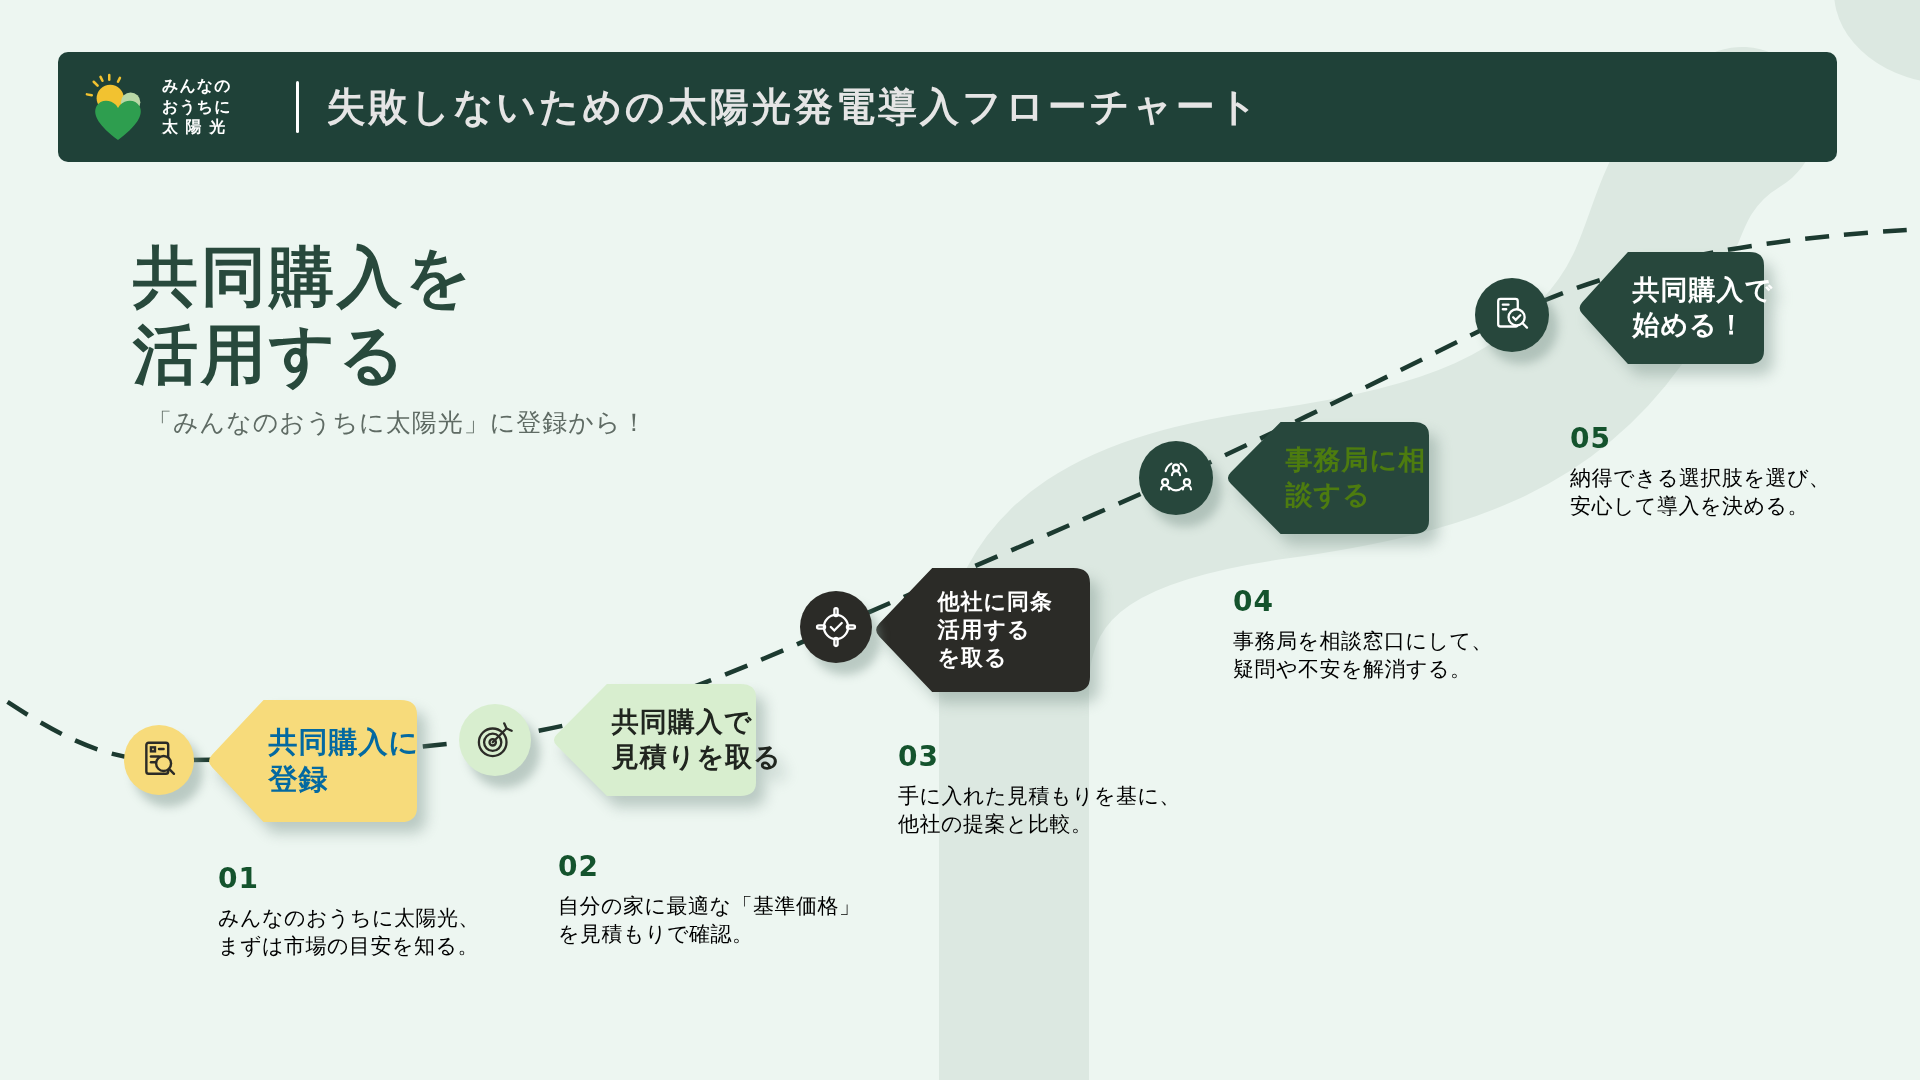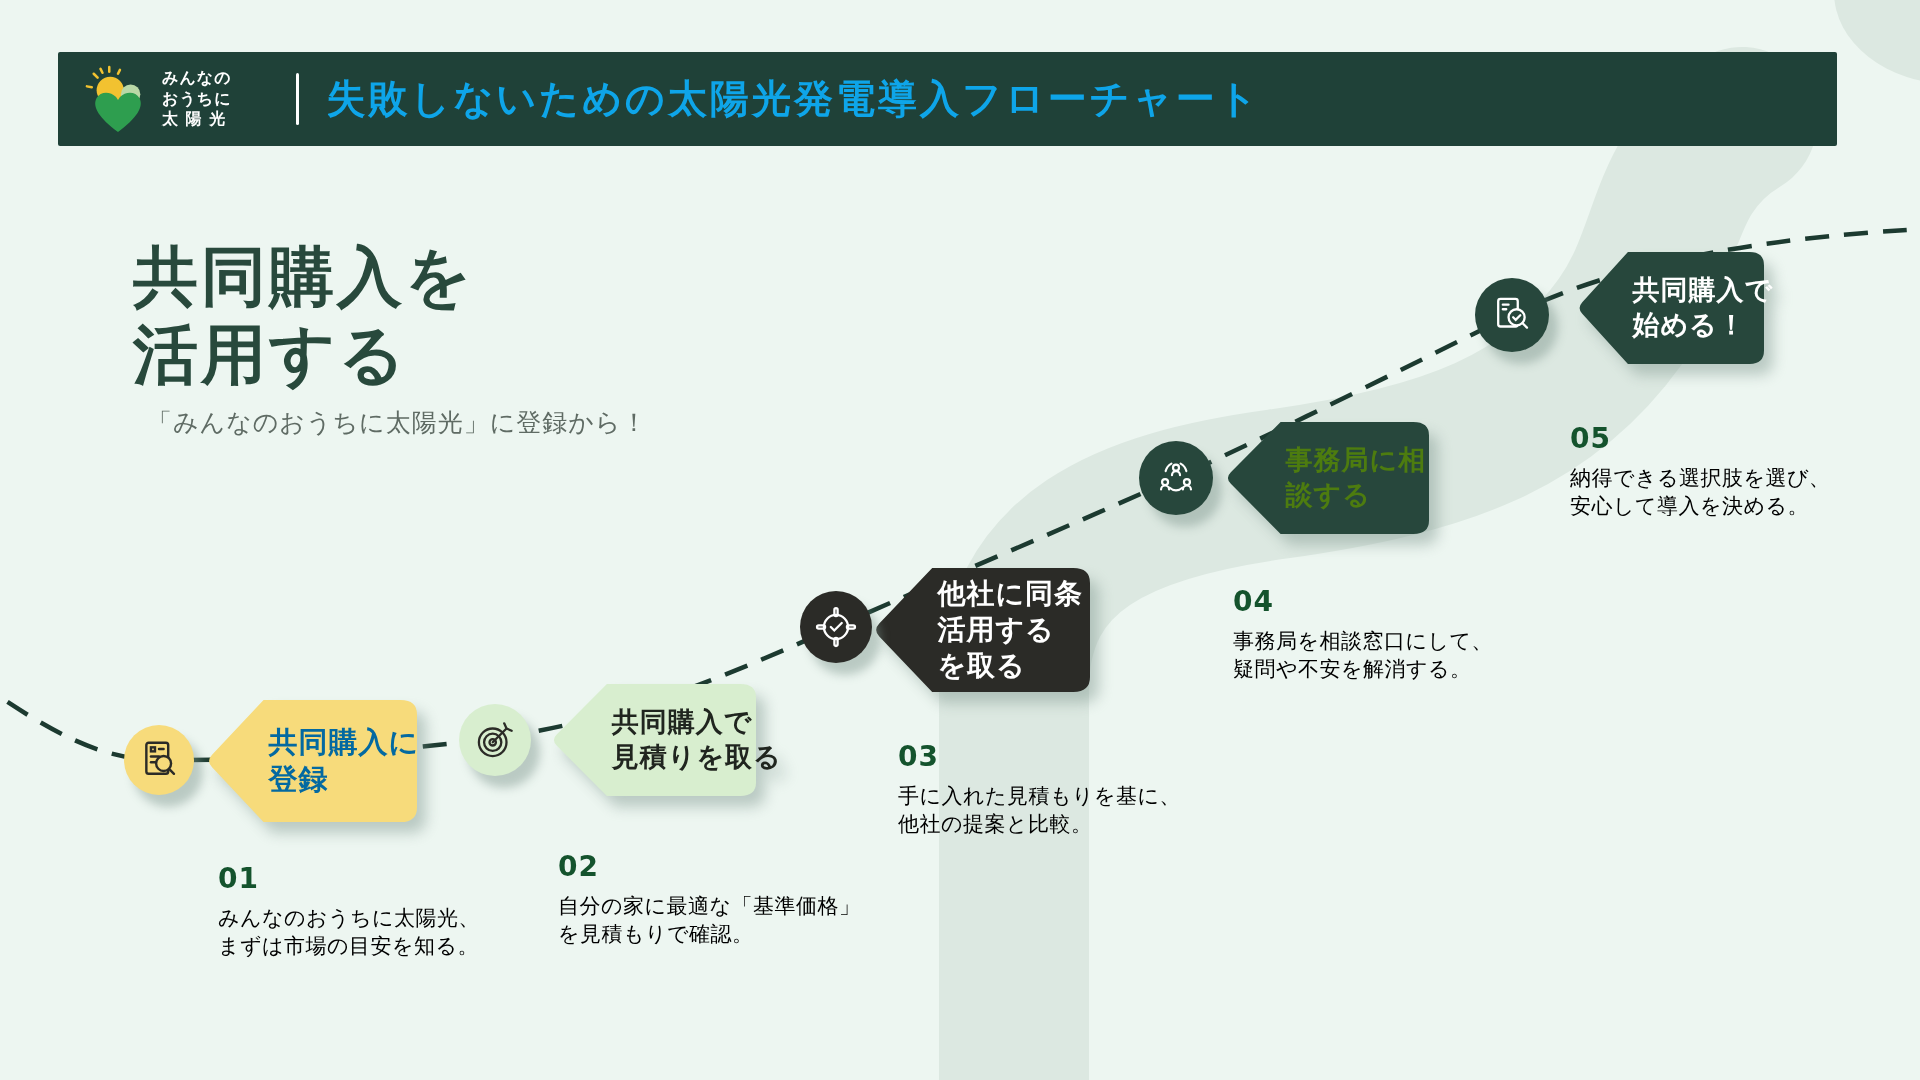--- a/index.html
+++ b/index.html
@@ -5,27 +5,27 @@
   * { margin:0; padding:0; box-sizing:border-box; }
   html,body { width:1920px; height:1080px; }
   body { font-family:"DejaVu Sans",sans-serif; background:#EDF6F1; overflow:hidden; }
   .canvas { position:relative; width:1920px; height:1080px; background:#EDF6F1; overflow:hidden; }
 
   svg.bg-road, svg.flow-dash { position:absolute; left:0; top:0; width:1920px; height:1080px; }
   svg.flow-dash { z-index:2; }
   svg.bg-road  { z-index:1; }
 
   
-  .header { position:absolute; left:58px; top:52px; width:1779px; height:94px;
-            background:#1F4138; border-radius:2px; z-index:5; display:flex; align-items:center; }
+  .header { position:absolute; left:58px; top:52px; width:1779px; height:110px;
+            background:#1F4138; border-radius:10px; z-index:5; display:flex; align-items:center; }
   .logo { display:flex; align-items:center; margin-left:26px; }
   .logo-icon { width:68px; height:72px; }
   .logo-text { color:#fff; font-size:16px; line-height:1.3; font-weight:600; margin-left:10px; letter-spacing:1px;}
   .header-divider { width:3px; height:52px; background:#fff; margin:0 0 0 64px; border-radius:2px; }
-  .page-title { color:#0ea5e9; font-size:39px; font-weight:600; margin-left:28px; letter-spacing:3px; white-space:nowrap; }
+  .page-title { color:#e5e5e5; font-size:39px; font-weight:600; margin-left:28px; letter-spacing:3px; white-space:nowrap; }
 
   
   .intro { position:absolute; left:133px; top:238px; z-index:5; }
   .main-heading { color:#28493C; font-size:65px; font-weight:800; line-height:1.2; letter-spacing:3px; }
   .sub-heading { color:#5F6B64; font-size:25px; margin-top:12px; margin-left:14px; letter-spacing:1px; }
 
   
   .step-circle { position:absolute; border-radius:50%; z-index:4;
                  display:flex; align-items:center; justify-content:center;
                  box-shadow:9px 12px 10px rgba(125,148,139,.45); }
@@ -41,21 +41,21 @@
   .badge > svg { position:absolute; inset:0; width:100%; height:100%; }
   .badge-label { position:absolute; left:30%; top:50%; transform:translateY(-50%);
                  font-weight:800; line-height:1.28; letter-spacing:1px; white-space:nowrap; }
   .b1 { left:205px;  top:700px; width:212px; height:122px; }
   .b2 { left:550px;  top:684px; width:206px; height:112px; }
   .b3 { left:872px;  top:568px; width:218px; height:124px; }
   .b4 { left:1224px; top:422px; width:205px; height:112px; }
   .b5 { left:1576px; top:252px; width:188px; height:112px; }
   .b1 path { fill:#F7DB7B; } .b1 .badge-label { color:#0369a1; font-size:29px; }
   .b2 path { fill:#D8EECF; } .b2 .badge-label { color:#20251F; font-size:27px; }
-  .b3 path { fill:#2B2B27; } .b3 .badge-label { color:#FFFFFF; font-size:28px; }
+  .b3 path { fill:#2B2B27; } .b3 .badge-label { color:#FFFFFF; font-size:22px; }
   .b4 path { fill:#27473C; } .b4 .badge-label { color:#4d7c0f; font-size:27px; }
   .b5 path { fill:#27473C; } .b5 .badge-label { color:#FFFFFF; font-size:27px; }
 
   
   .note { position:absolute; z-index:5; }
   .note-number { color:#14532d; font-size:28px; font-weight:800; letter-spacing:1px; }
   .note-desc { color:#000000; font-size:21px; line-height:1.34; margin-top:9px; letter-spacing:.5px; }
   .n1 { left:218px;  top:862px; }
   .n2 { left:558px;  top:850px; }
   .n3 { left:898px;  top:740px; }

